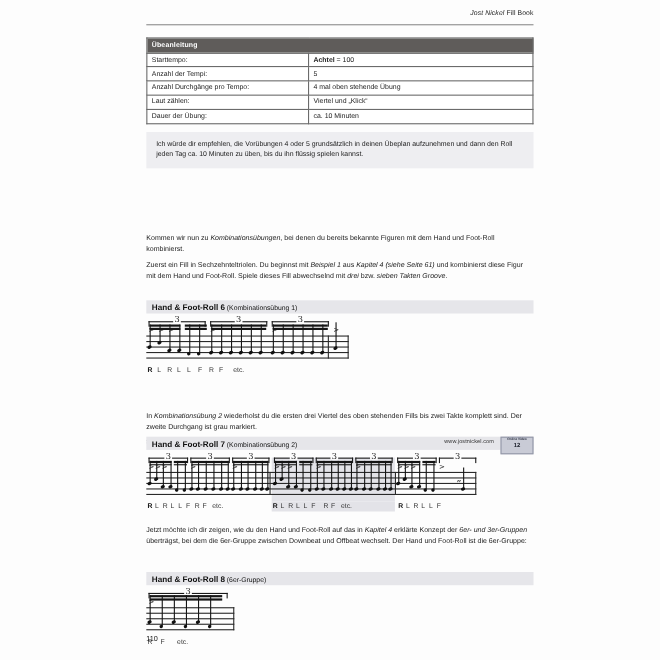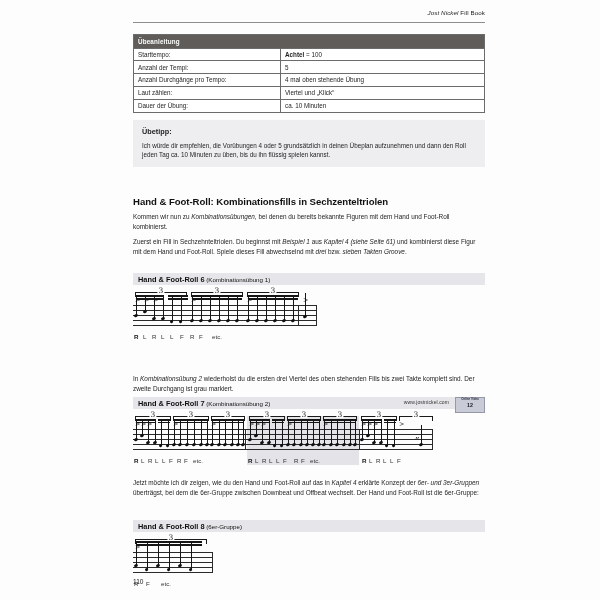--- a/index.html
+++ b/index.html
@@ -177,25 +177,23 @@
       <td>Viertel und „Klick“</td>
     </tr>
     <tr>
       <td class="c1">Dauer der Übung:</td>
       <td>ca. 10 Minuten</td>
     </tr>
   </tbody>
     </table>
 
   <div class="tipbox">
-    <div class="tiptitle">Übetipp:</div>
     <div>Ich würde dir empfehlen, die Vorübungen 4 oder 5 grundsätzlich in deinen Übeplan aufzunehmen und dann den Roll jeden Tag ca. 10 Minuten zu üben, bis du ihn flüssig spielen kannst.</div>
   </div>
 
-  <div class="h1">Hand &amp; Foot-Roll: Kombinationsfills in Sechzenteltriolen</div>
 
   <div class="para p1">
     <span>Kommen wir nun zu </span><i>Kombinationsübungen</i><span>, bei denen du bereits bekannte Figuren mit dem Hand und Foot-Roll kombinierst.</span>
   </div>
 
   <div class="para p2">
     <span>Zuerst ein Fill in Sechzehnteltriolen. Du beginnst mit </span><i>Beispiel 1</i><span> aus </span><i>Kapitel 4 (siehe Seite 61)</i><span> und kombinierst diese Figur mit dem Hand und Foot-Roll. Spiele dieses Fill abwechselnd mit </span><i>drei</i><span> bzw. </span><i>sieben Takten Groove</i><span>.</span>
   </div>
 
   <div class="exhead ex6">

